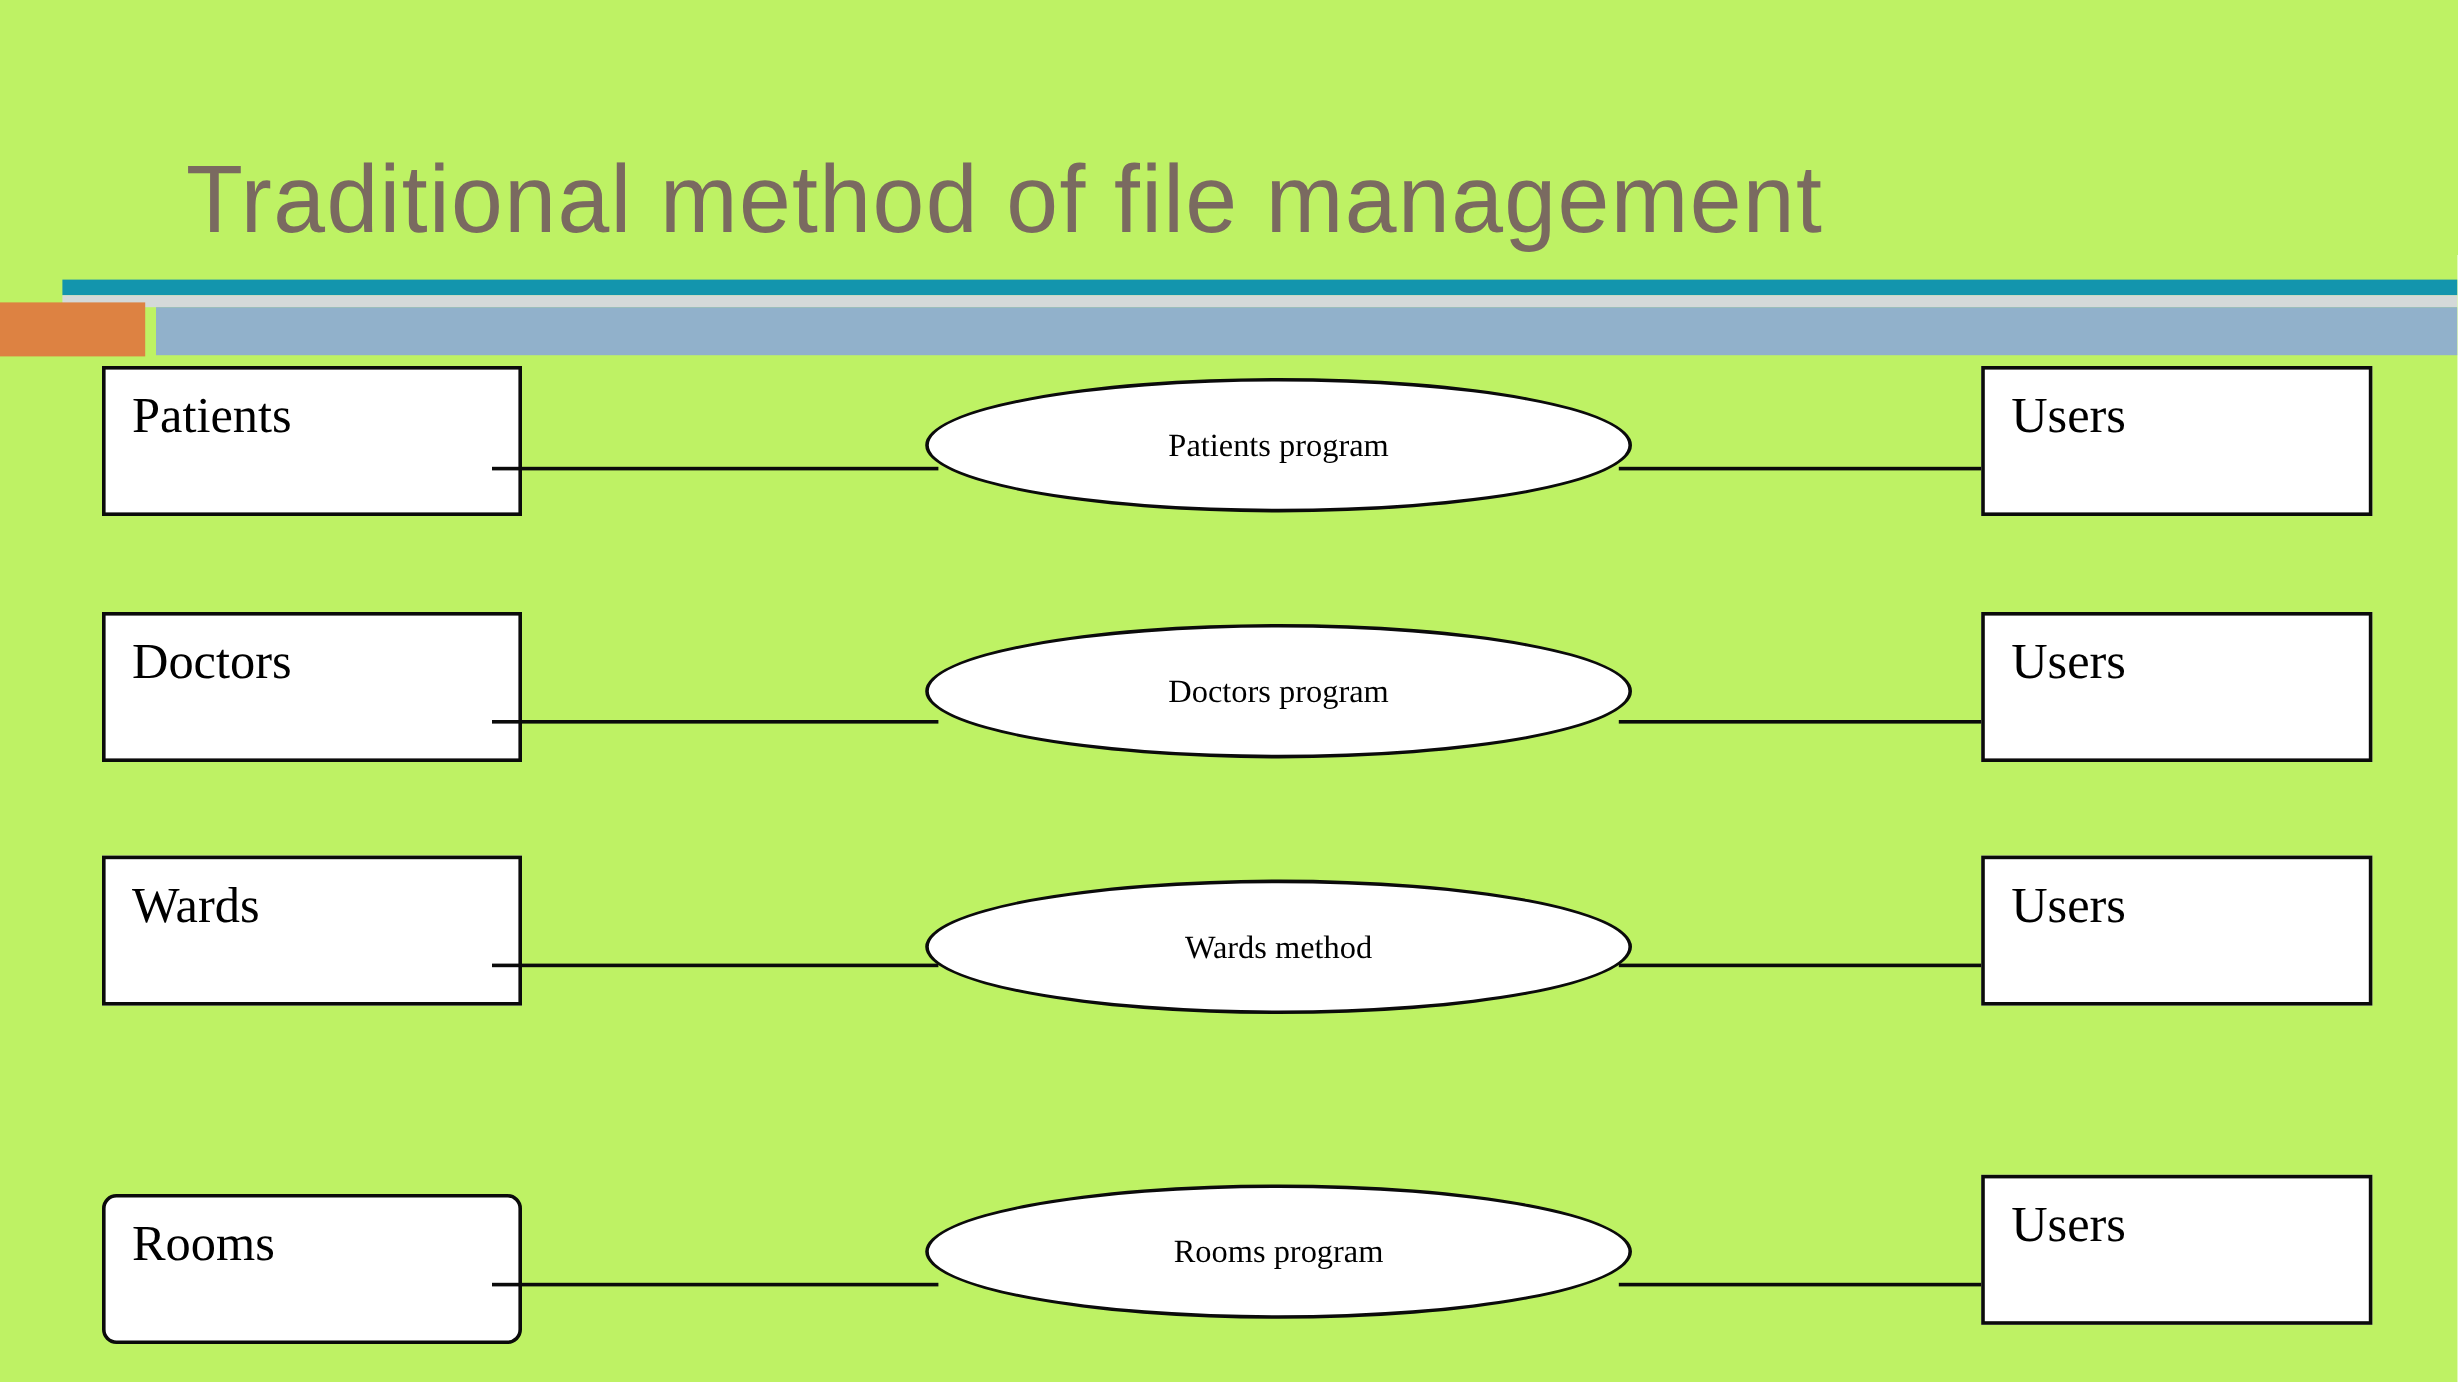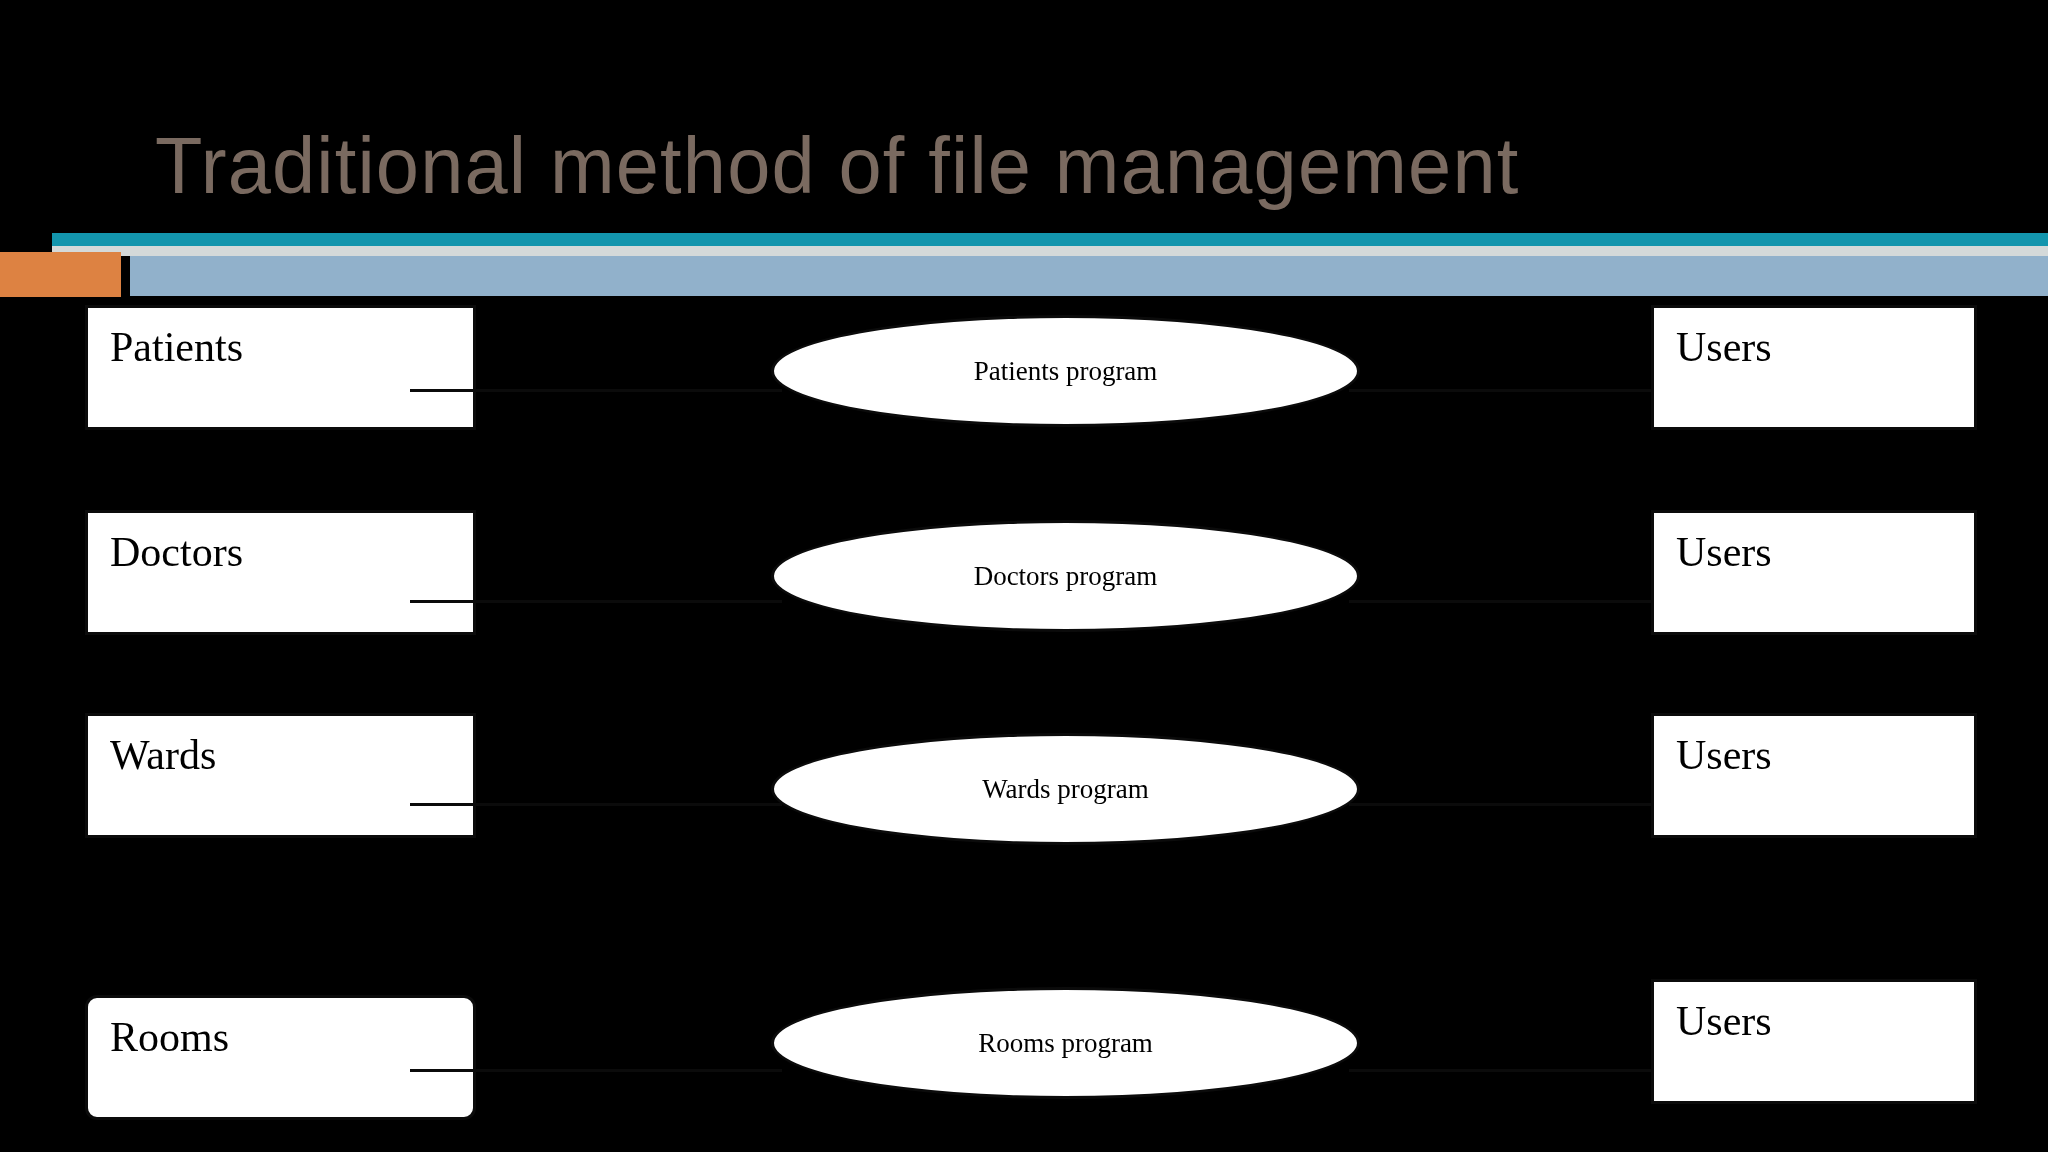--- a/index.html
+++ b/index.html
@@ -5,21 +5,21 @@
 <style>
   html, body {
     margin: 0;
     padding: 0;
     background: #ffffff;
   }
   #slide {
     position: relative;
     width: 2048px;
     height: 1152px;
-    background: #000000;
+    background: #bef264;
     overflow: hidden;
     font-family: "Liberation Serif", "DejaVu Serif", serif;
   }
 
   
   #title {
     position: absolute;
     left: 155px;
     top: 118px;
     width: 1790px;
@@ -82,21 +82,21 @@
     width: 2048px;
   }
   .ent-box {
     position: absolute;
     box-sizing: border-box;
     border: 3px solid #0b0b0b;
     background: #ffffff;
   }
   .box-left {
     left: 85px;
-    width: 391px;
+    width: 350px;
     height: 125px;
   }
   .box-right {
     left: 1651px;
     width: 326px;
     height: 125px;
   }
   .box-label {
     position: absolute;
     left: 22px;
@@ -180,21 +180,21 @@
         <span class="box-label">Users</span>
       </div>
     </div>
 
     <div class="row" style="top:713px;">
       <div class="ent-box box-left" style="top:0px;">
         <span class="box-label">Wards</span>
       </div>
       <div class="conn conn-left" style="top:90px;"></div>
       <div class="ellipse" style="top:20px;">
-        <span class="ellipse-label">Wards program</span>
+        <span class="ellipse-label">Wards method</span>
       </div>
       <div class="conn conn-right" style="top:90px;"></div>
       <div class="ent-box box-right" style="top:0px;">
         <span class="box-label">Users</span>
       </div>
     </div>
 
     <div class="row" style="top:979px;">
       <div class="ent-box box-left" style="top:16px;border-radius:12px;">
         <span class="box-label">Rooms</span>

